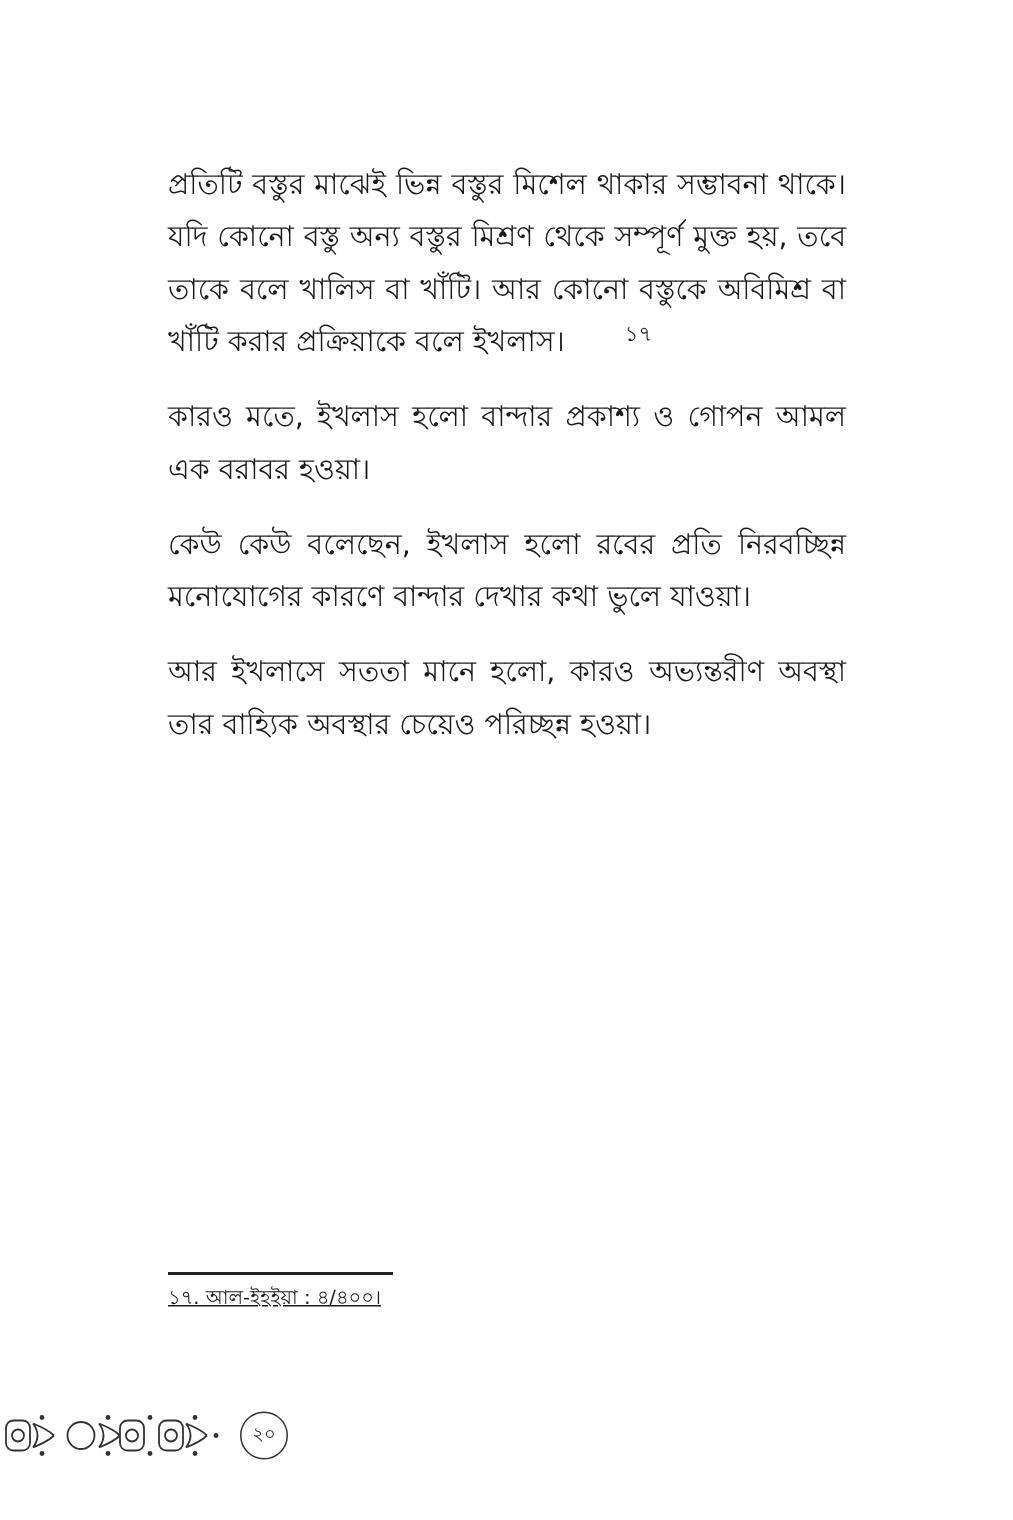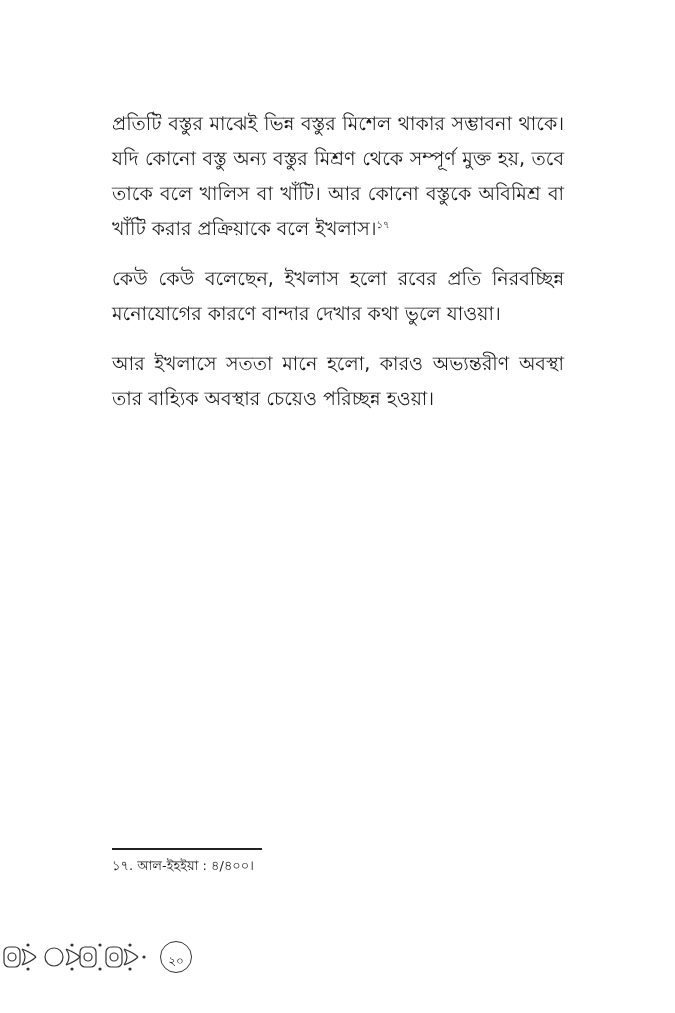--- a/index.html
+++ b/index.html
@@ -23,43 +23,45 @@
     }
     .para {
       font-size: 19px;
       line-height: 35px;
       margin: 0 0 15px 0;
       text-align: justify;
       text-align-last: left;
       letter-spacing: 0px;
     }
     .para sup {
-      font-size: 10px;
+      font-size: 14px;
       line-height: 0;
       vertical-align: super;
+      margin-left: 40px;
     }
     .footnote-rule {
       position: absolute;
       left: 112px;
       top: 848px;
       width: 150px;
       height: 0;
       border-top: 2px solid #222;
     }
     .footnotes {
       position: absolute;
       left: 112px;
       top: 855px;
       width: 400px;
     }
     .footnote {
       font-size: 13px;
       line-height: 22px;
       margin: 0;
       color: #1a1a1a;
+      text-decoration: underline;
     }
     .footer {
       position: absolute;
       left: 0;
       top: 935px;
       height: 44px;
       width: 200px;
       display: flex;
       align-items: center;
     }
@@ -68,31 +70,32 @@
       align-items: center;
       height: 36px;
     }
     .page-num {
       margin-left: 8px;
       width: 30px;
       height: 30px;
       border: 1.5px solid #333;
       border-radius: 50%;
       display: flex;
-      align-items: flex-end;
+      align-items: center;
       justify-content: center;
       font-size: 12px;
       color: #222;
     }
   </style>
 </head>
 <body>
 
 <div class="page">
   <p class="para"><span>প্রতিটি বস্তুর মাঝেই ভিন্ন বস্তুর মিশেল থাকার সম্ভাবনা থাকে। যদি কোনো বস্তু অন্য বস্তুর মিশ্রণ থেকে সম্পূর্ণ মুক্ত হয়, তবে তাকে বলে খালিস বা খাঁটি। আর কোনো বস্তুকে অবিমিশ্র বা খাঁটি করার প্রক্রিয়াকে বলে ইখলাস।</span><sup>১৭</sup></p>
+  <p class="para"><span>কারও মতে, ইখলাস হলো বান্দার প্রকাশ্য ও গোপন আমল এক বরাবর হওয়া।</span></p>
   <p class="para"><span>কেউ কেউ বলেছেন, ইখলাস হলো রবের প্রতি নিরবচ্ছিন্ন মনোযোগের কারণে বান্দার দেখার কথা ভুলে যাওয়া।</span></p>
   <p class="para"><span>আর ইখলাসে সততা মানে হলো, কারও অভ্যন্তরীণ অবস্থা তার বাহ্যিক অবস্থার চেয়েও পরিচ্ছন্ন হওয়া।</span></p>
 </div>
 
 <div class="footnote-rule"></div>
 
 <div class="footnotes">
   <p class="footnote">১৭. আল-ইহইয়া  : ৪/৪০০।</p>
 </div>
 

